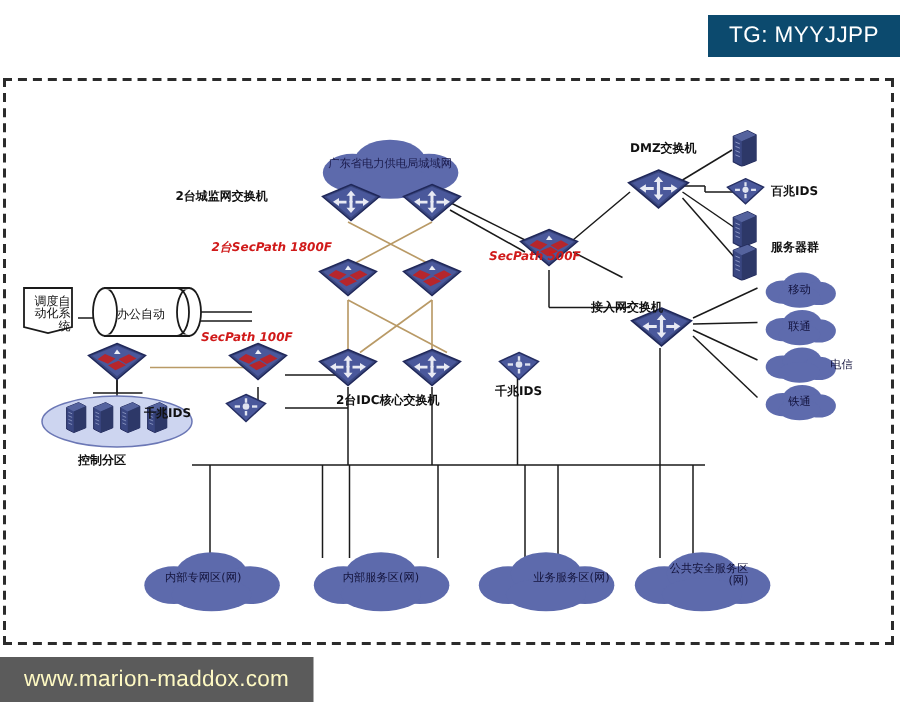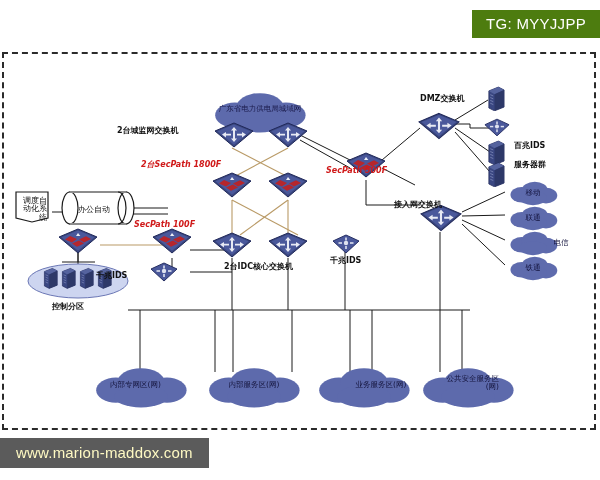--- a/index.html
+++ b/index.html
@@ -6,21 +6,21 @@
   body{width:600px;height:480px;position:relative;overflow:hidden;
        font-family:"DejaVu Sans","Liberation Sans",sans-serif;}
 
   #canvas{position:absolute;left:0;top:0;width:600px;height:480px;}
 
   
   .frame{position:absolute;left:2px;top:52px;width:594px;height:378px;
          border:2px dashed #2b2b2b;box-sizing:border-box;}
 
   
-  .tag{position:absolute;right:0;top:10px;background:#4d7c0f;color:#fff;
+  .tag{position:absolute;right:0;top:10px;background:#0c4a6e;color:#fff;
        padding:5px 14px 6px 14px;font-size:15px;letter-spacing:.3px;
        font-family:"Liberation Sans",sans-serif;}
   
   .watermark{position:absolute;left:0;bottom:12px;background:#5b5b5b;color:#fef9c3;
        padding:6px 16px 7px 16px;font-size:15px;letter-spacing:.2px;
        font-family:"Liberation Sans",sans-serif;}
 
   svg{position:absolute;left:0;top:0;}
 
   .lbl{position:absolute;font-size:8px;color:#111;white-space:nowrap;
@@ -249,21 +249,21 @@
   <div class="lbl bold" style="left:117px;top:126px;">2台城监网交换机</div>
 
   <div class="lbl red" style="left:141px;top:160px;">2台SecPath 1800F</div>
 
   <div class="lbl red" style="left:326px;top:132px;margin-top:34px;">SecPath 500F</div>
 
   <div class="lbl red" style="left:134px;top:220px;">SecPath 100F</div>
 
   <div class="lbl bold" style="left:420px;top:94px;">DMZ交换机</div>
 
-  <div class="lbl bold" style="left:514px;top:141px;">百兆IDS</div>
+  <div class="lbl bold" style="left:514px;top:123px;">百兆IDS</div>
 
   <div class="lbl bold" style="left:514px;top:160px;">服务器群</div>
 
   <div class="lbl bold" style="left:394px;top:200px;">接入网交换机</div>
 
   <div class="lbl bold" style="left:224px;top:262px;">2台IDC核心交换机</div>
 
   <div class="lbl bold" style="left:330px;top:256px;">千兆IDS</div>
 
   <div class="lbl bold" style="left:96px;top:271px;">千兆IDS</div>

